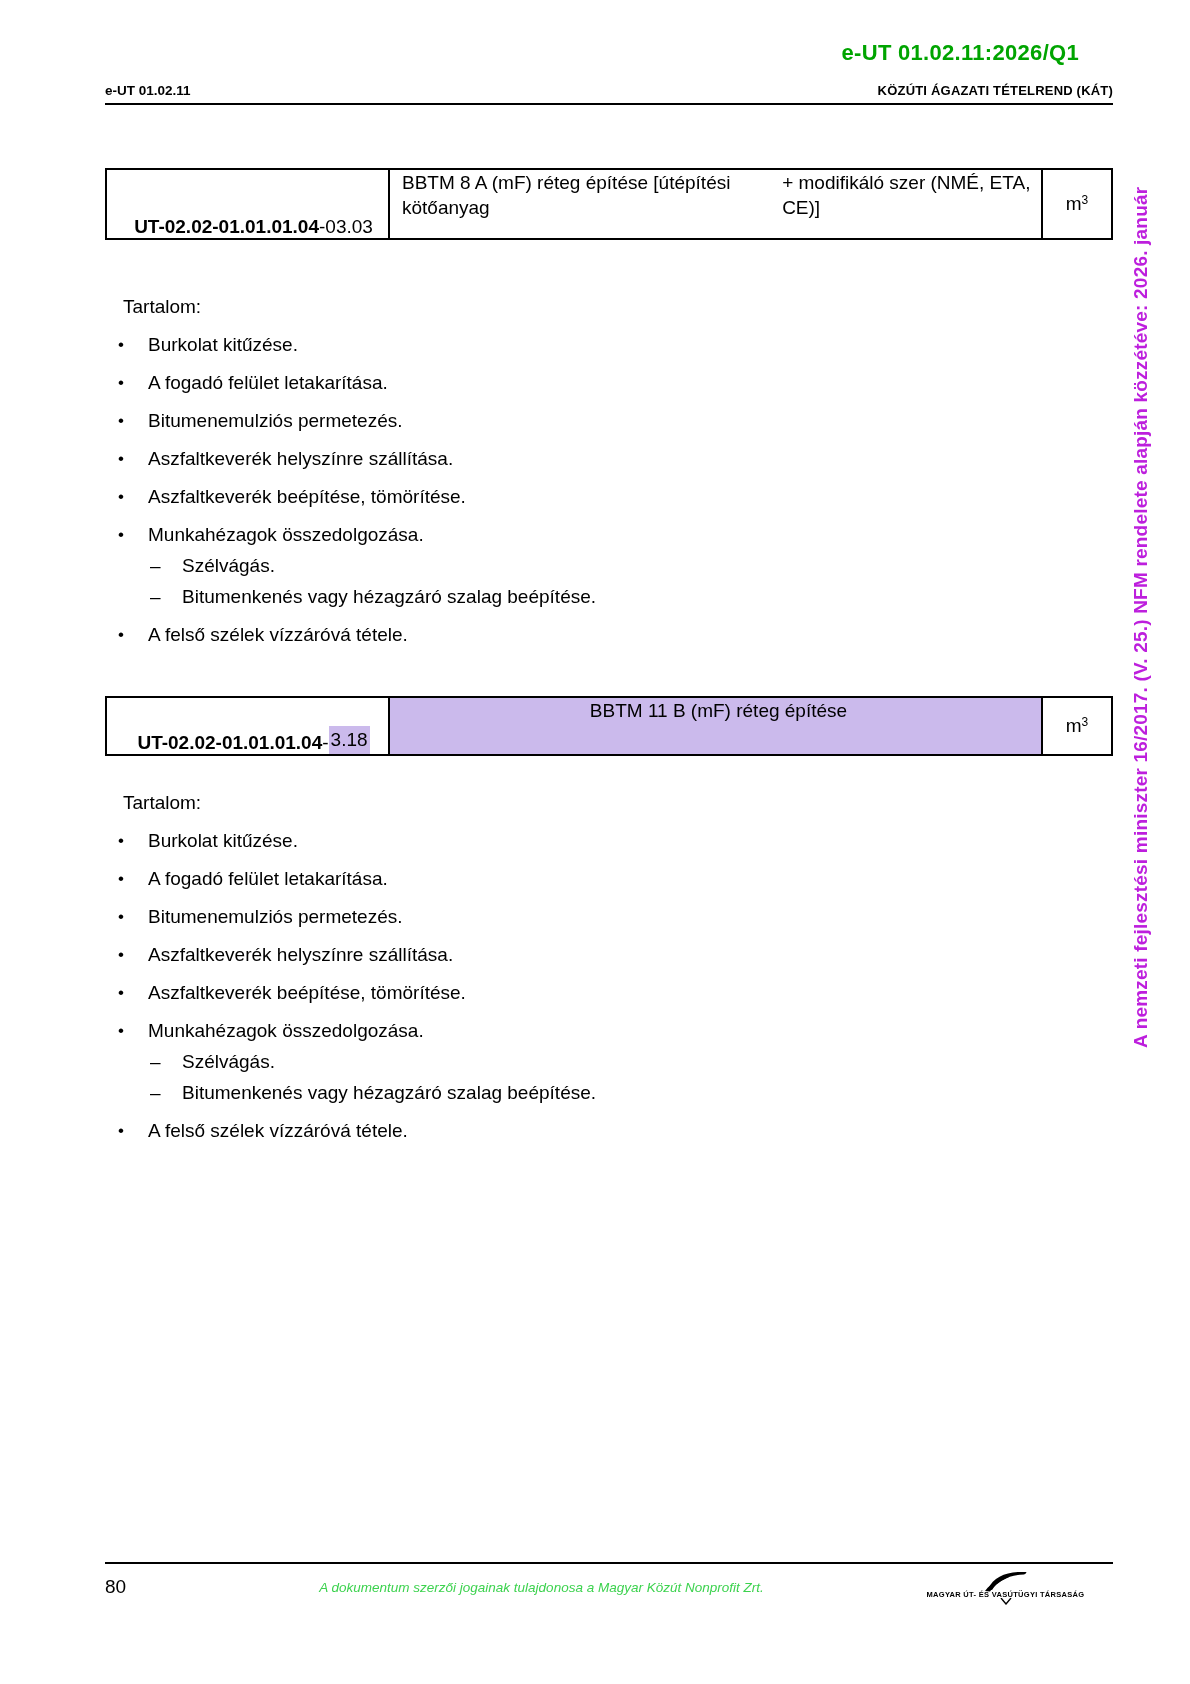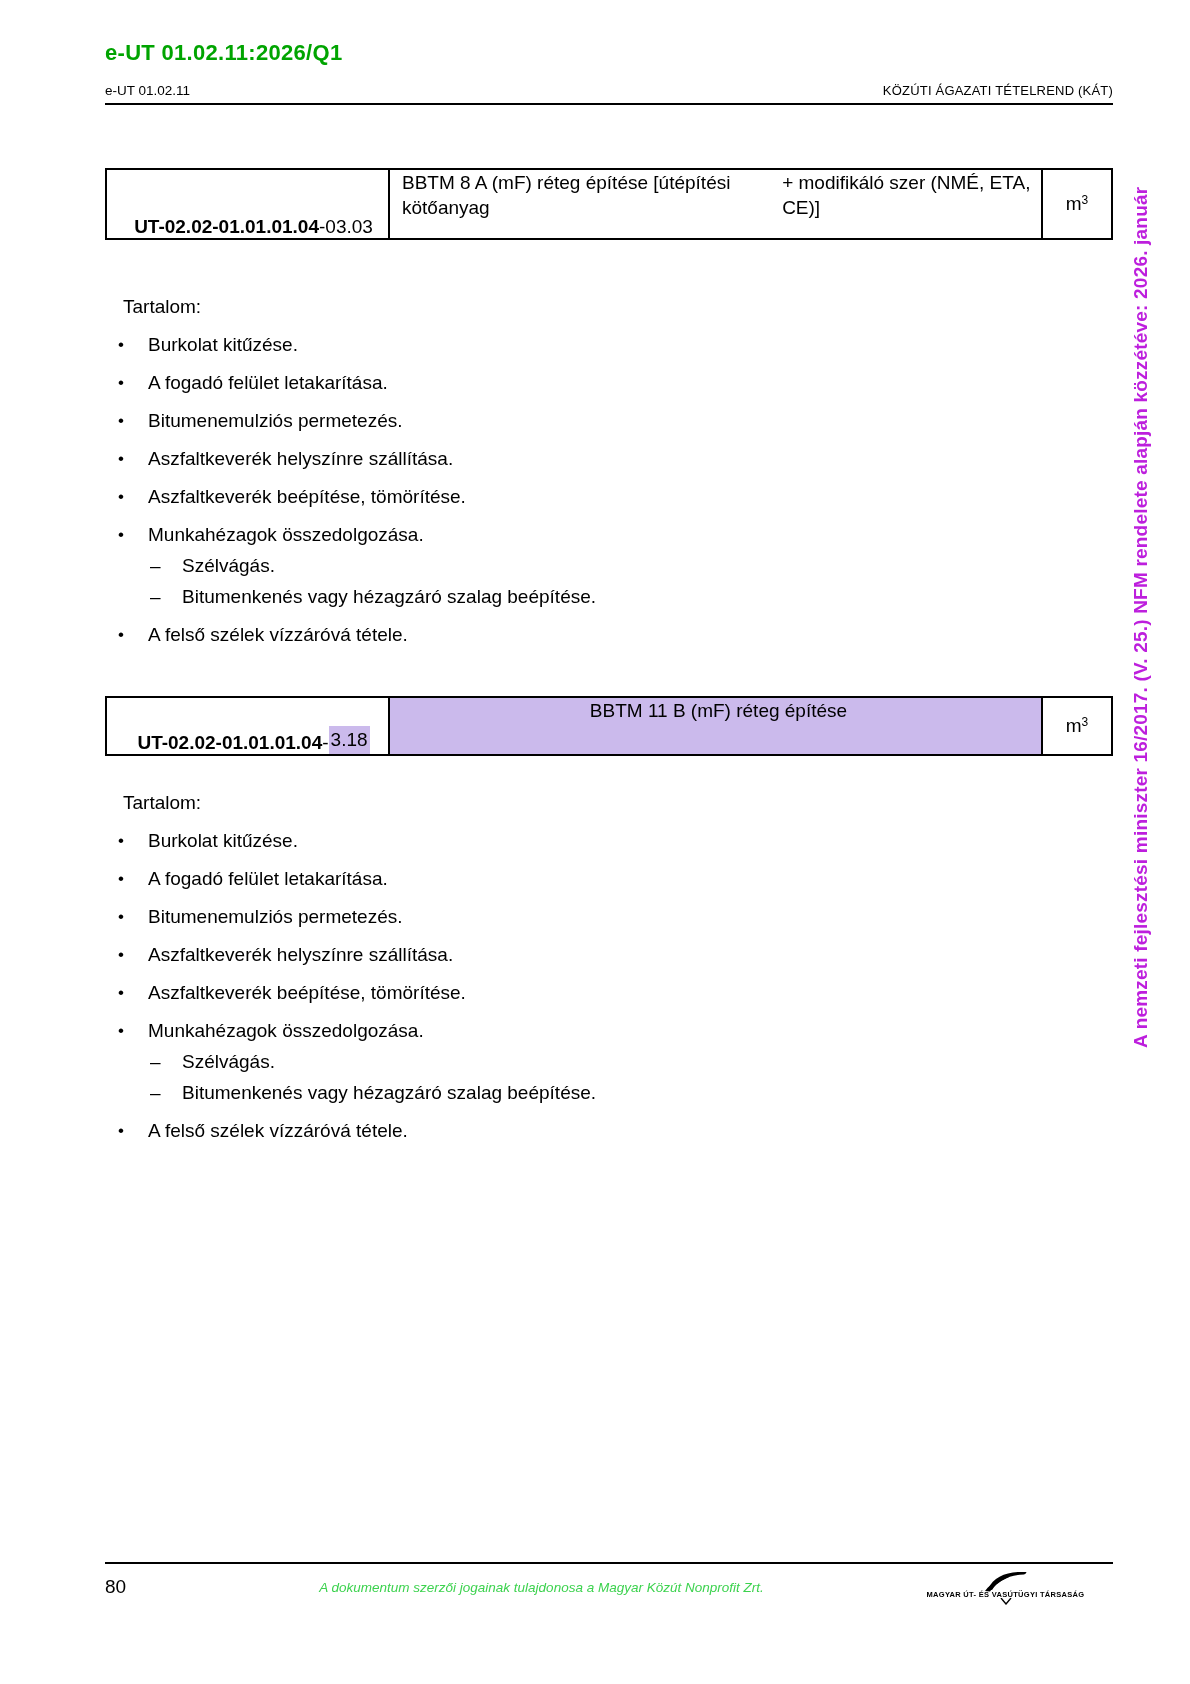--- a/index.html
+++ b/index.html
@@ -14,33 +14,35 @@
   }
   .main {
     position: absolute;
     left: 105px;
     top: 0;
     width: 1008px;
   }
   
   .version-title {
     margin-top: 40px;
+    text-align: right;
     padding-right: 34px;
     font-size: 22px;
     font-weight: bold;
     color: var(--title-green, #00a400);
     letter-spacing: 0.3px;
   }
   .header-row {
     margin-top: 17px;
     display: flex;
     justify-content: space-between;
     align-items: baseline;
     padding-bottom: 5px;
     border-bottom: 2px solid #000;
+    font-weight: bold;
   }
   .doc-code { font-size: 13.5px; }
   .section-title { font-size: 13px; letter-spacing: 0.2px; }
   
   .spec-table {
     display: flex;
     border: 2px solid #000;
     align-items: stretch;
   }
   .spec-table.first { margin-top: 63px; height: 68px; }

